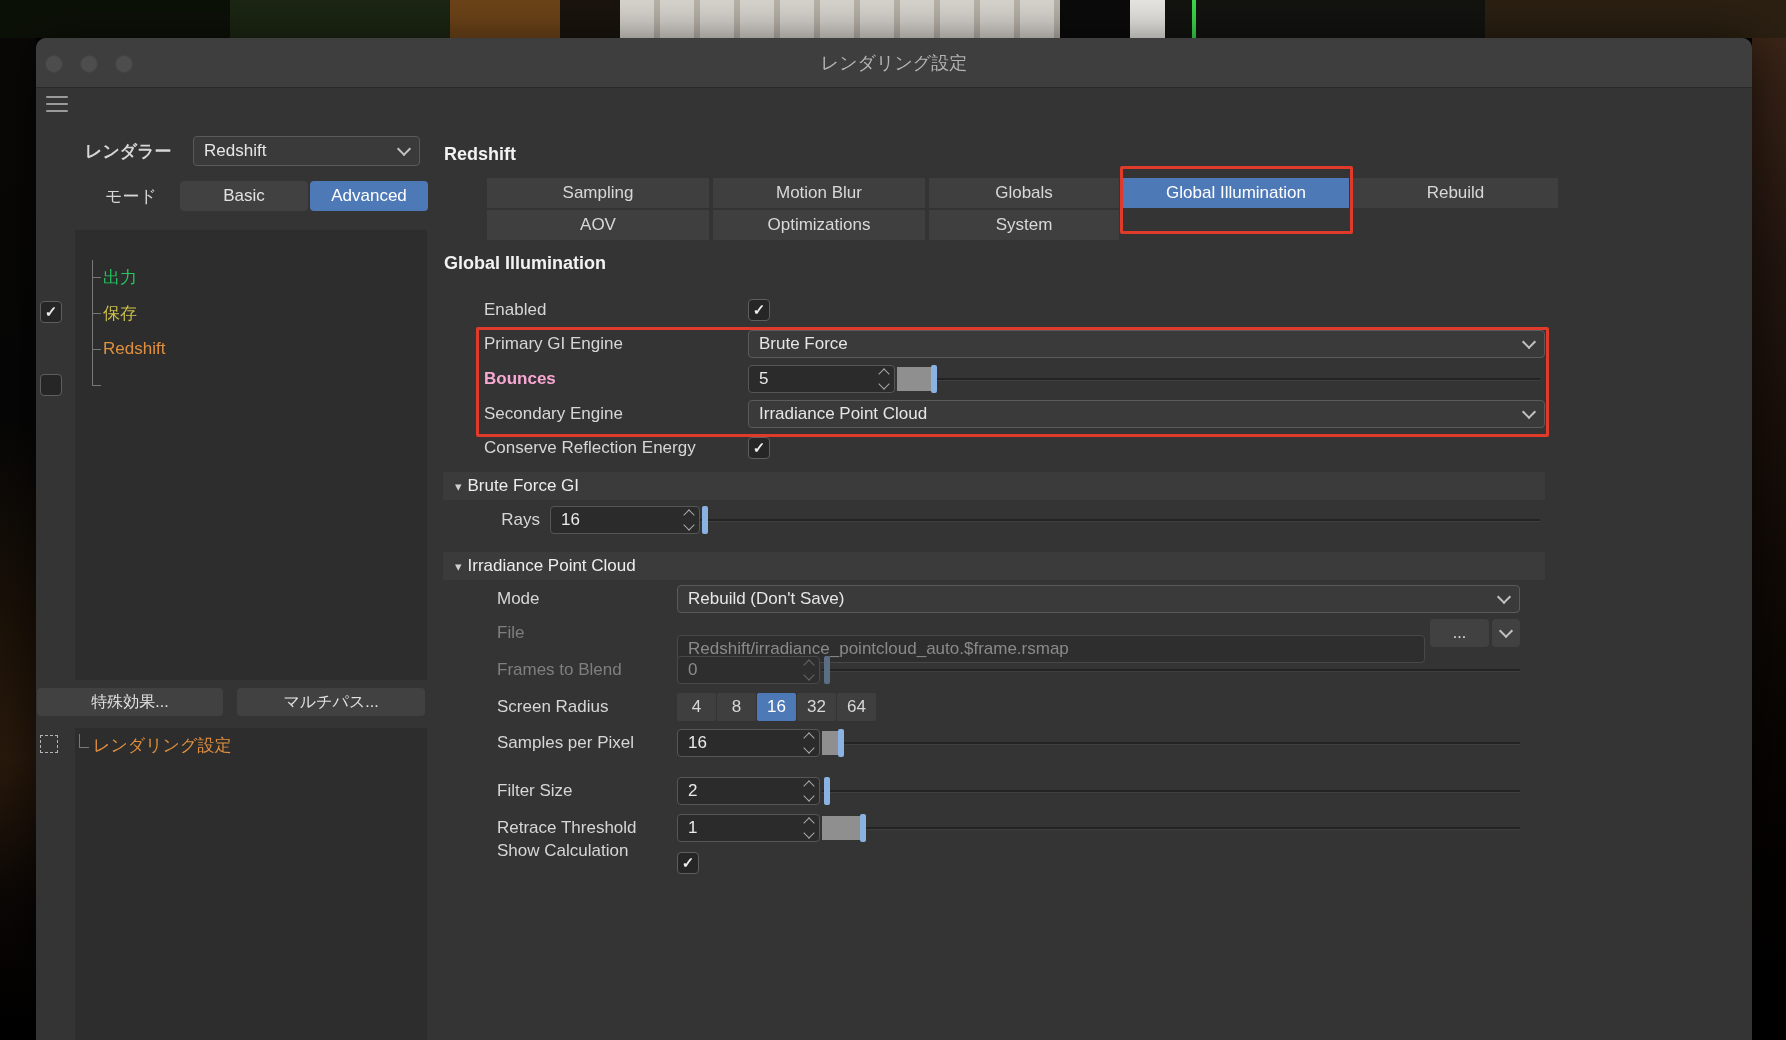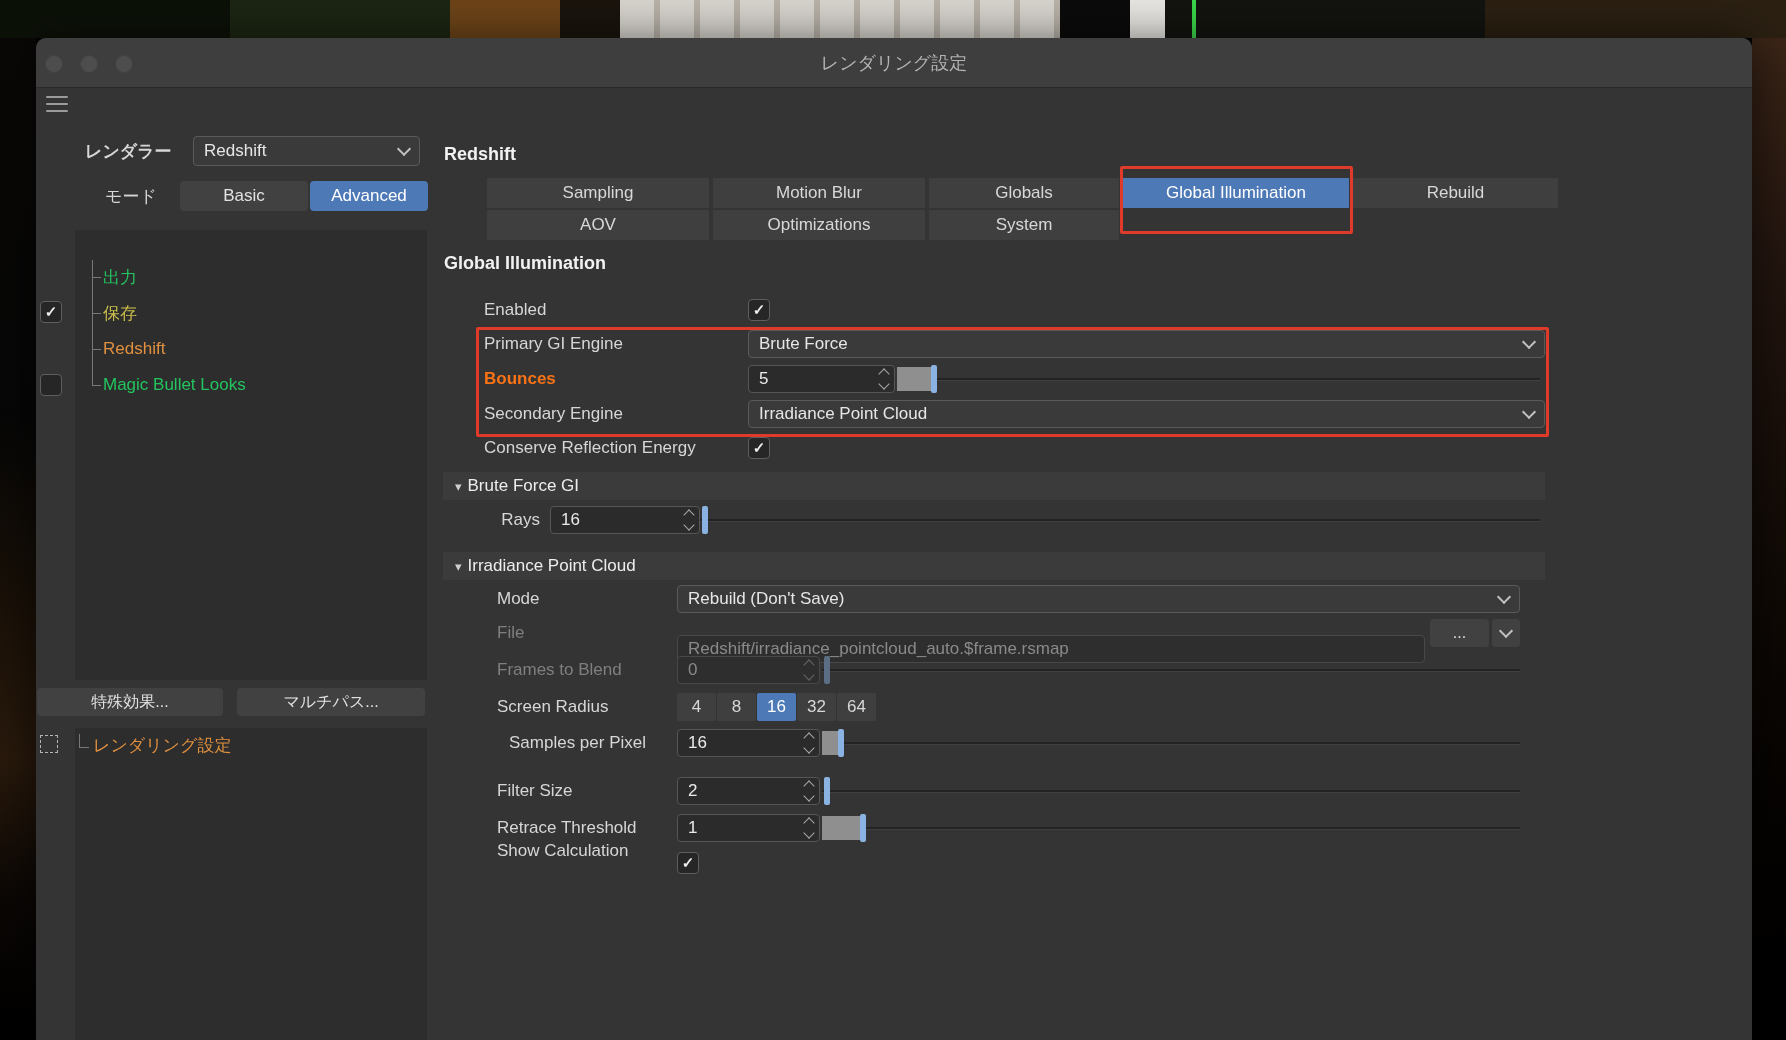--- a/index.html
+++ b/index.html
@@ -21,21 +21,21 @@
   .titlebar{left:0;top:0;width:1716px;height:50px;background:#3e3e3e;
     border-radius:10px 10px 0 0;border-bottom:1px solid #292929;}
   .title{position:absolute;left:0;right:0;top:0;height:50px;display:flex;
     align-items:center;justify-content:center;color:#b4b4b4;font-size:18px;}
   .light{position:absolute;top:17px;width:16px;height:16px;border-radius:50%;
     background:#4d4d4d;border:1px solid #434343;}
   .hamburger{width:24px;height:20px;cursor:pointer;}
   .hamburger i{display:block;width:22px;height:2px;background:#9a9a9a;margin-bottom:5px;border-radius:1px;}
   
   .lbl{display:flex;align-items:center;color:#d6d6d6;font-size:17px;height:28px;white-space:nowrap;}
-  .lbl.bold{font-weight:bold;color:#f97316;text-align:center;}
+  .lbl.bold{font-weight:bold;color:#f9a8d4;text-align:center;}
   .lbl.dis{color:#7f7f7f;}
   .heading{display:flex;align-items:center;color:#f2f2f2;font-weight:bold;font-size:18px;white-space:nowrap;}
   .dropdown{background:#3a3a3a;border:1px solid #5a5a5a;border-radius:4px;display:flex;
     align-items:center;justify-content:space-between;padding:0 10px;color:#e6e6e6;font-size:17px;cursor:pointer;}
   .chev{width:8px;height:8px;border-right:2px solid #c2c2c2;border-bottom:2px solid #c2c2c2;
     transform:rotate(45deg);margin-top:-4px;flex:0 0 auto;}
   .btn{background:#414141;border-radius:4px;display:flex;align-items:center;justify-content:center;
     color:#e2e2e2;font-size:16px;cursor:pointer;}
   .btn.blue{background:#4e79b7;color:#fff;}
   .panel{background:#2d2d2d;}
@@ -129,23 +129,20 @@
     <div class="hline" style="left:17px;top:155px;width:9px;height:1px;"></div>
     <div class="tree-item" style="top:29px;">
       <span>出力</span>
     </div>
     <div class="tree-item yellow" style="top:65px;text-align:right;">
       <span>保存</span>
     </div>
     <div class="tree-item orange" style="top:101px;">
       <span>Redshift</span>
     </div>
-    <div class="tree-item" style="top:137px;">
-      <span>Magic Bullet Looks</span>
-    </div>
   </div>
 
   <div class="cb pos" style="left:4px;top:263px;">
     <span>✓</span>
   </div>
   <div class="cb pos" style="left:4px;top:336px;"></div>
 
   <div class="btn pos" style="left:1px;top:650px;width:186px;height:28px;">
     <span>特殊効果...</span>
   </div>
@@ -292,21 +289,21 @@
         <span>16</span>
       </div>
     <div class="tab">
         <span>32</span>
       </div>
     <div class="tab">
         <span>64</span>
       </div>
   </div>
 
-  <div class="lbl pos" style="left:461px;top:691px;margin-left:12px;">Samples per Pixel</div>
+  <div class="lbl pos" style="left:461px;top:691px;">Samples per Pixel</div>
   <div class="field pos" style="left:641px;top:691px;width:143px;height:28px;">
     <span class="val">16</span>
     <span class="stepper">
         <i class="up"></i>
         <i class="dn"></i>
       </span>
   </div>
   <div class="slider pos" style="left:786px;top:691px;width:698px;height:28px;">
     <span class="fill" style="width:18px;"></span>
     <span class="handle" style="left:16px;"></span>

